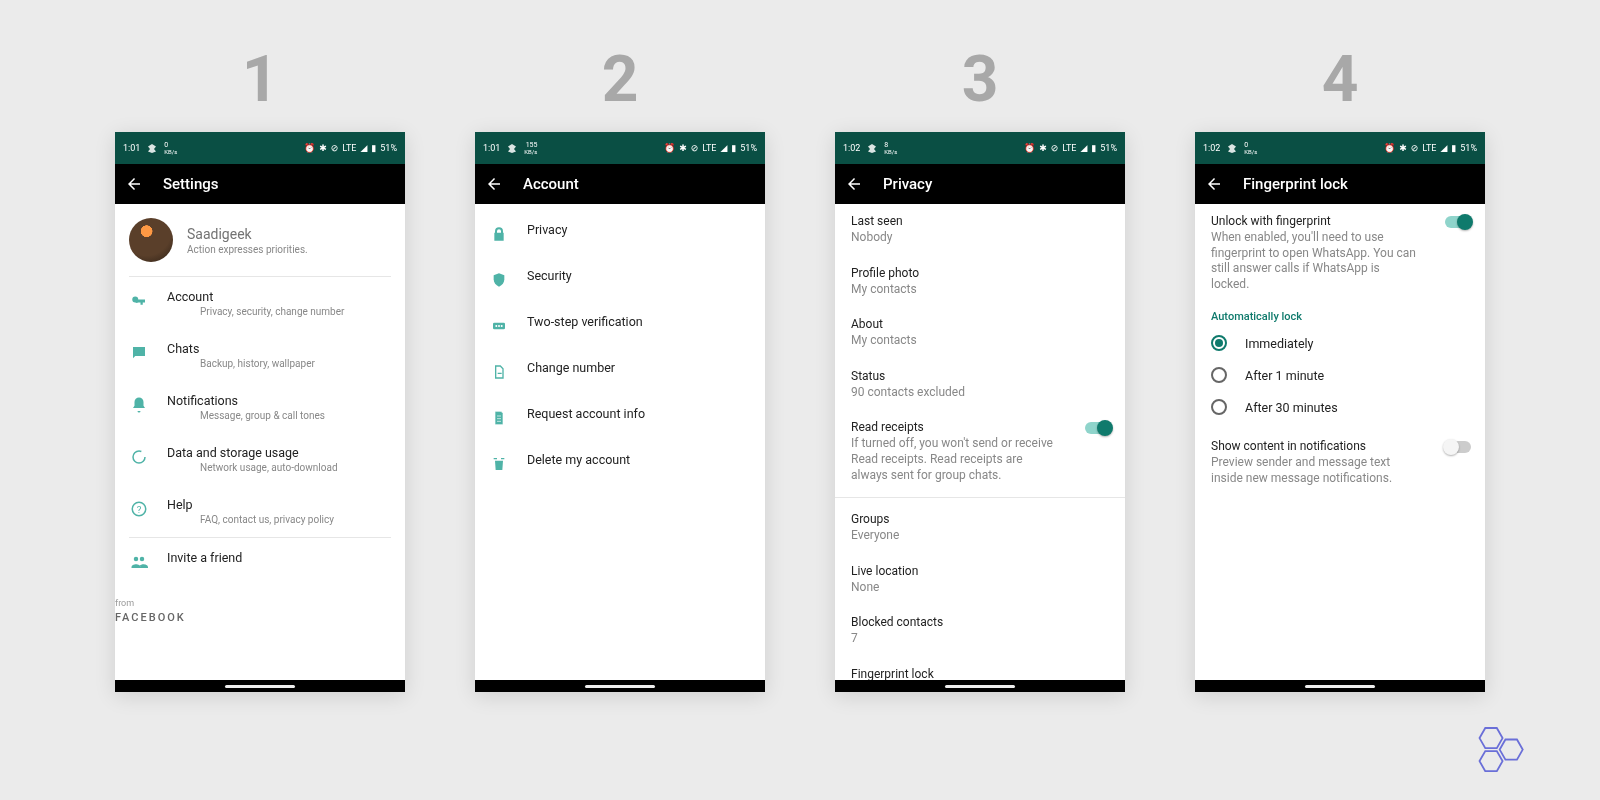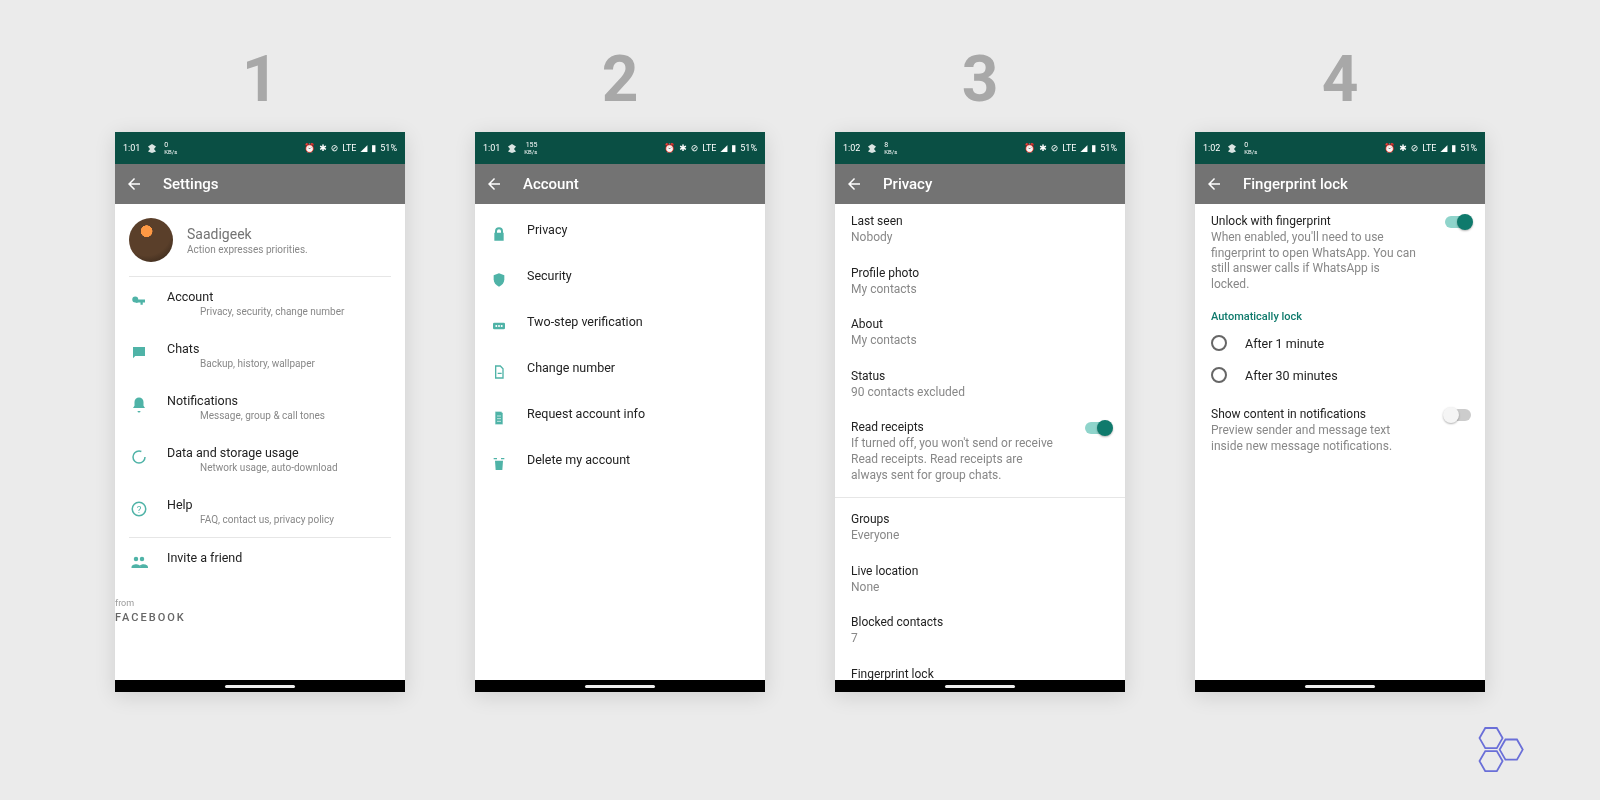--- a/index.html
+++ b/index.html
@@ -33,35 +33,35 @@
     width: 290px;
     height: 560px;
     background: #fff;
     box-shadow: 0 4px 20px rgba(0,0,0,0.12);
     display: flex;
     flex-direction: column;
     position: relative;
     overflow: hidden;
   }
   .statusbar {
-    height: 20px;
+    height: 32px;
     background: #0a4f44;
     color: #fff;
     display: flex;
     align-items: center;
     justify-content: space-between;
-    padding: 16px 8px;
+    padding: 10px 8px;
     font-size: 9px;
   }
   .sb-left { display:flex; align-items:center; gap:6px; }
   .sb-right { display:flex; align-items:center; gap:4px; }
   .sb-right span { font-size:9px; }
   .appbar {
     height: 40px;
-    background: #737373;
+    background: #000000;
     color: #fff;
     display: flex;
     align-items: center;
     padding: 1px 10px;
     gap: 20px;
   }
   .appbar .back { cursor:pointer; display:flex; align-items:center; }
   .appbar .title { font-size: 15px; font-weight: 500; }
   .content { flex:1; background:#fff; overflow:hidden; }
   .navbar {
@@ -496,20 +496,24 @@
       <div class="content">
         <div class="prow">
           <div class="t1">Unlock with fingerprint</div>
           <div class="t2">When enabled, you'll need to use fingerprint to open WhatsApp. You can still answer calls if WhatsApp is locked.</div>
           <div class="toggle on">
               <div class="knob"></div>
             </div>
         </div>
         <div class="hdr-small">Automatically lock</div>
         <div class="radio-row">
+          <div class="radio on"></div>
+          <div class="radio-label">Immediately</div>
+        </div>
+        <div class="radio-row">
           <div class="radio"></div>
           <div class="radio-label">After 1 minute</div>
         </div>
         <div class="radio-row">
           <div class="radio"></div>
           <div class="radio-label">After 30 minutes</div>
         </div>
         <div class="prow" style="margin-top:6px;">
           <div class="t1">Show content in notifications</div>
           <div class="t2">Preview sender and message text inside new message notifications.</div>

